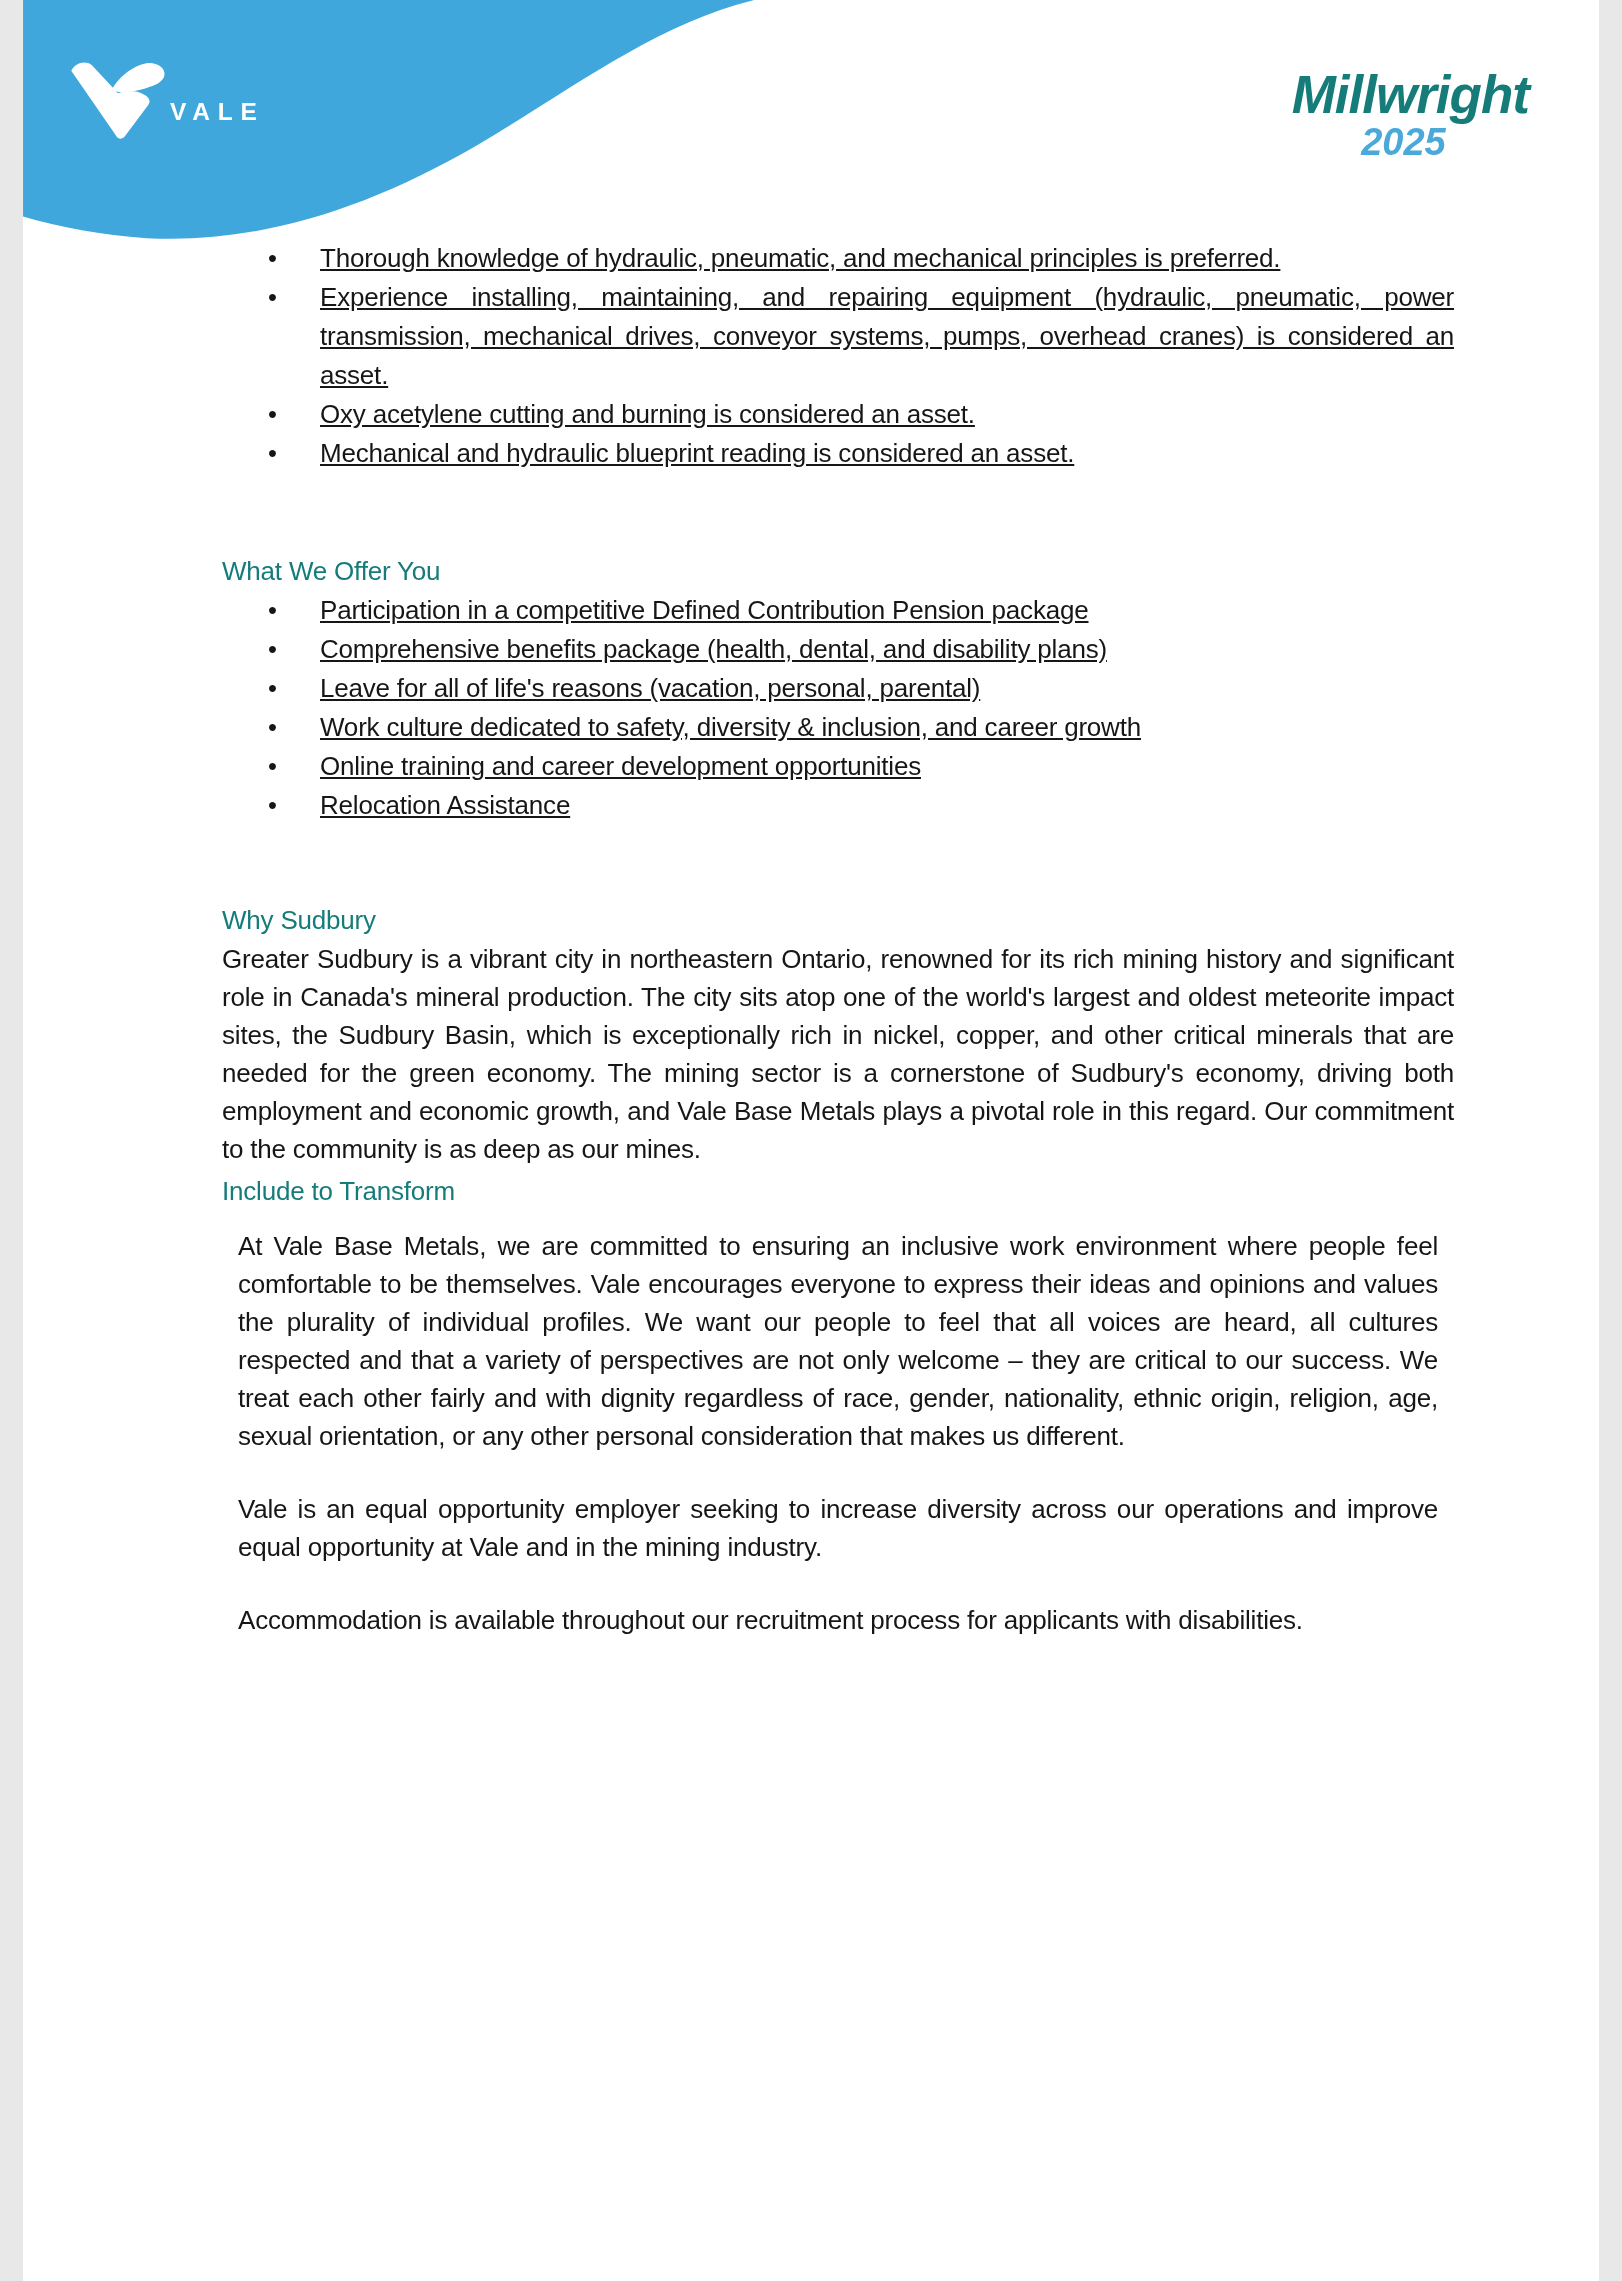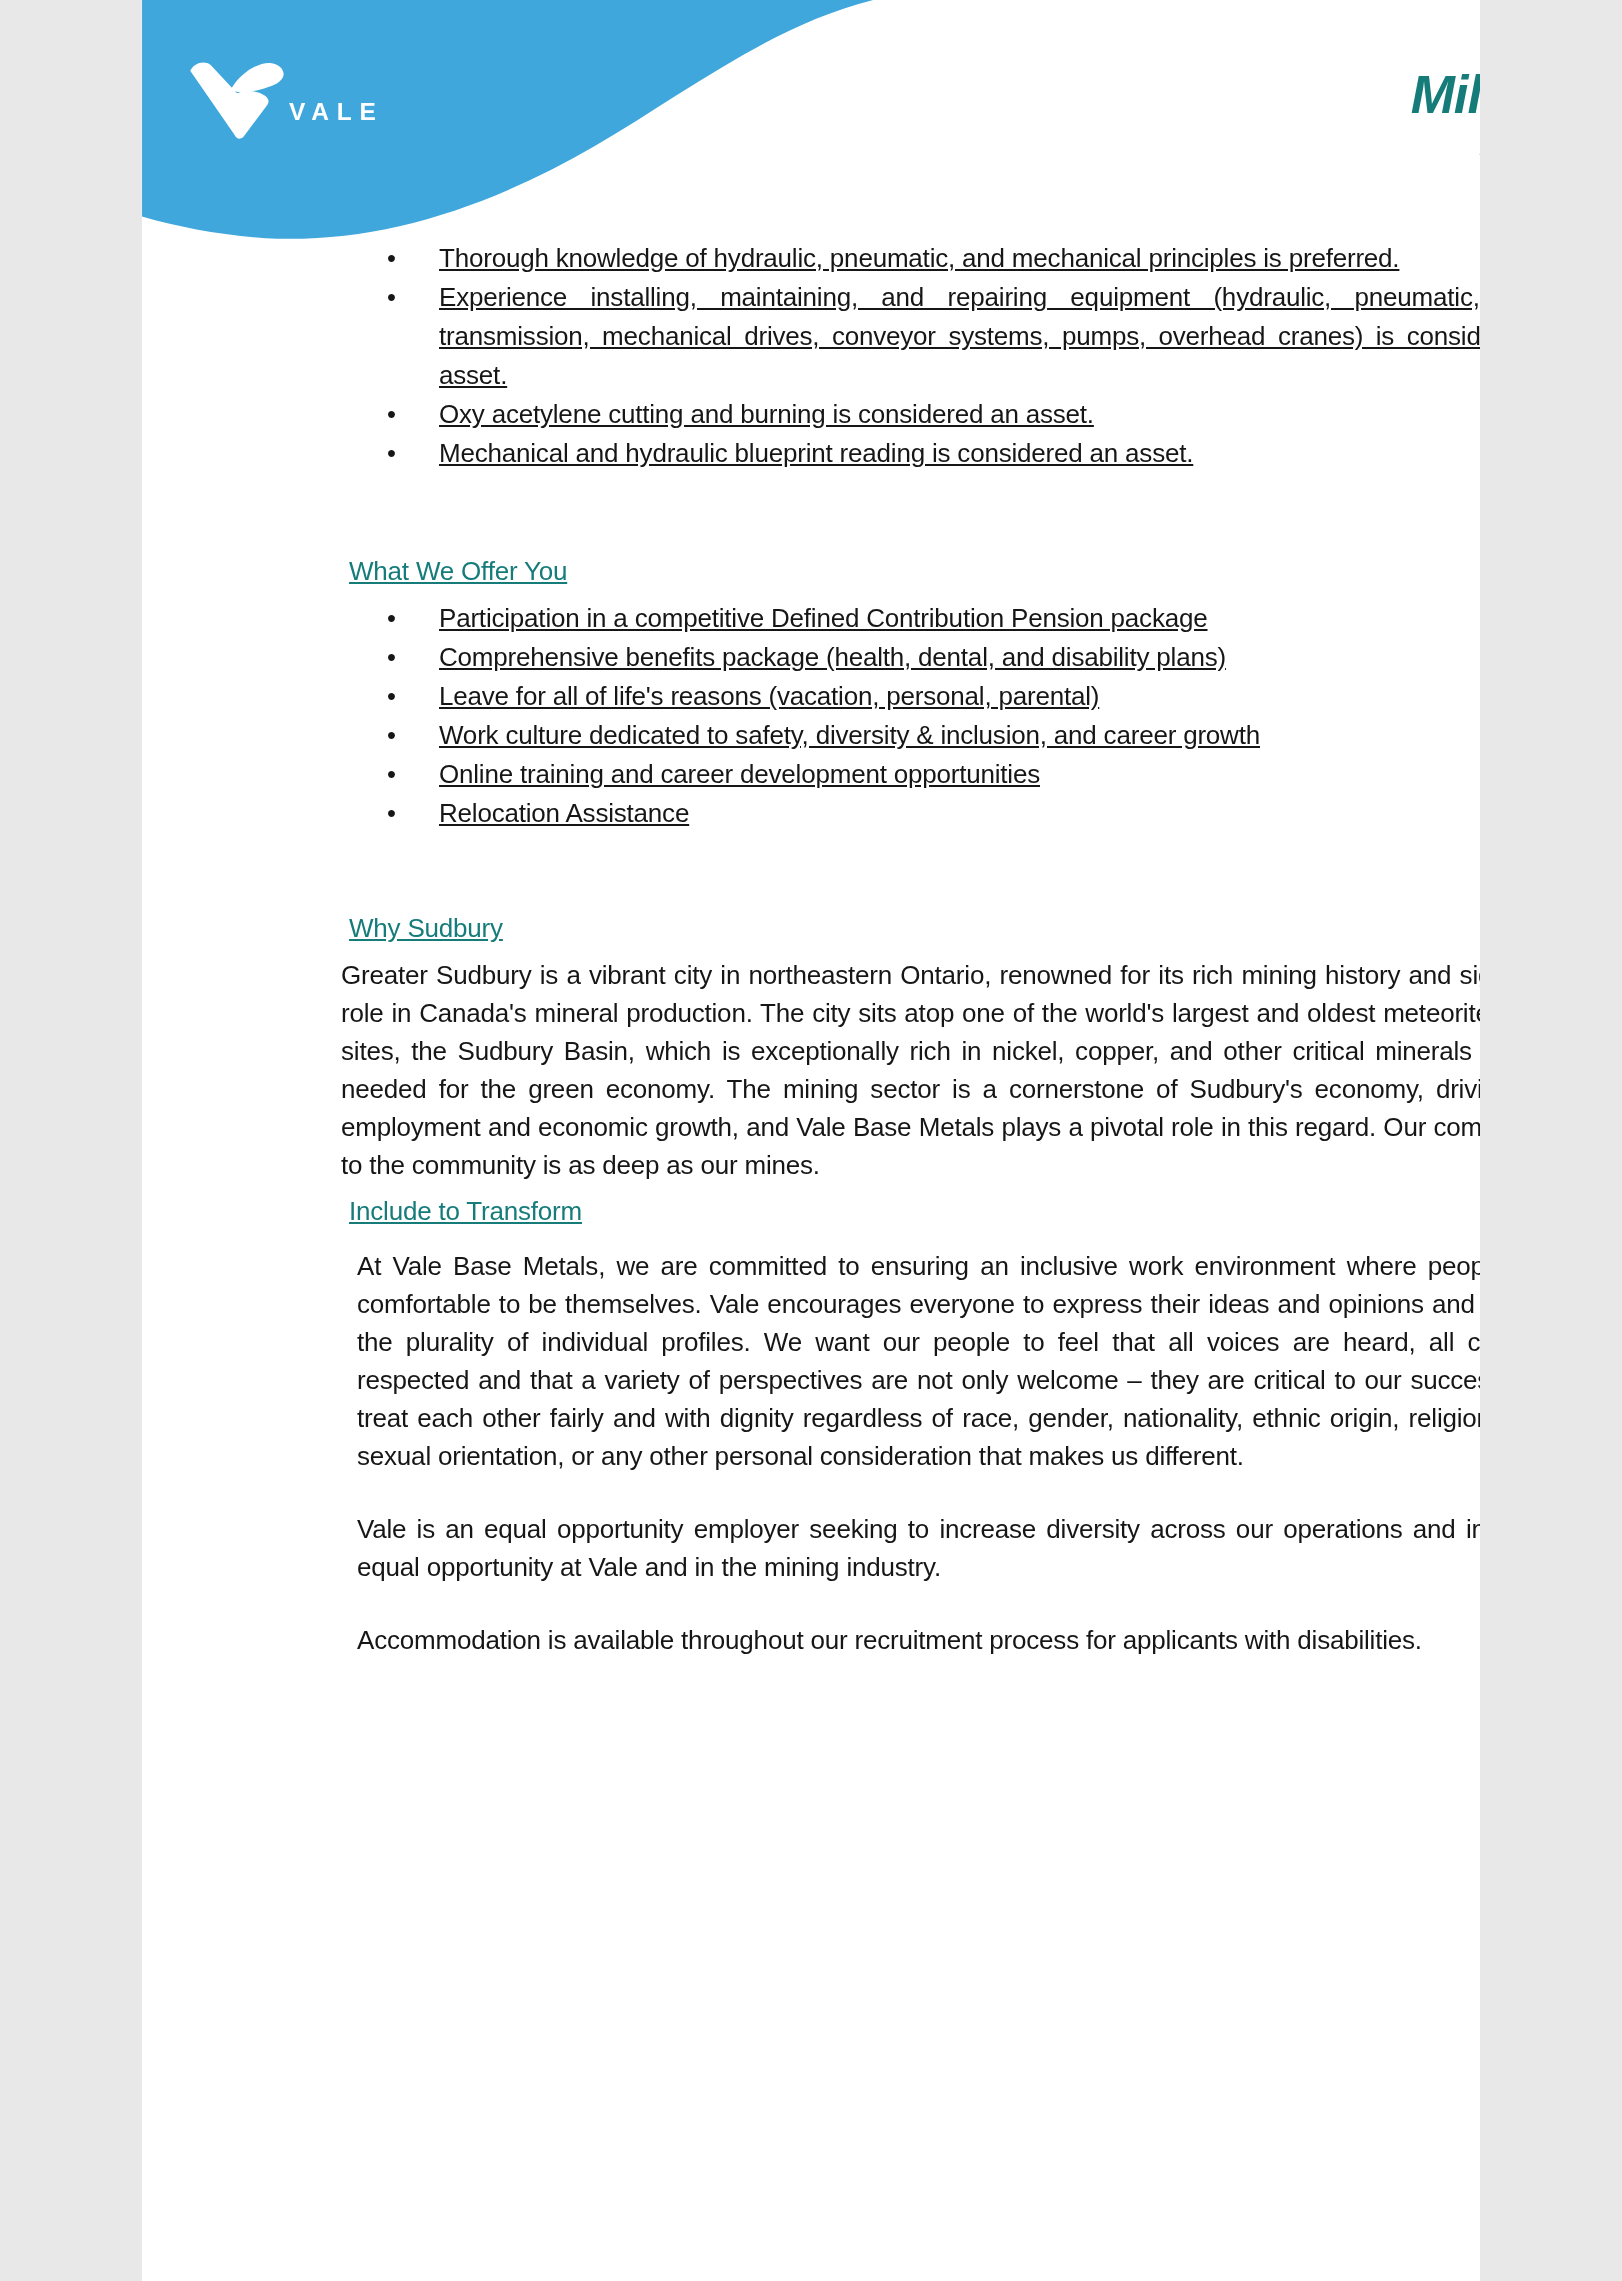--- a/index.html
+++ b/index.html
@@ -1,18 +1,18 @@
 <!DOCTYPE html>
 <html><head>
 <meta charset="utf-8">
 <style>
   html,body { margin:0; padding:0; background:#e8e8e8; }
   .page {
     position:relative;
-    width:1338px; height:2282px;
+    width:1576px; height:2282px;
     margin:0 auto;
     background:#ffffff;
     overflow:hidden;
     font-family:"Liberation Sans", sans-serif;
     color:#161616;
   }
   
   .header { position:absolute; top:0; left:0; width:1622px; height:245px; }
   .wave-svg { position:absolute; top:0; left:0; display:block; }
   .logo { position:absolute; top:61px; left:47px; width:255px; height:78px; }
@@ -32,21 +32,21 @@
   .doc-year {
     font-size:38px; line-height:33px; font-style:italic; font-weight:600;
     color:#4aa9d8; margin-top:3.9px; padding-right:13.7px;
   }
   
   .content {
     position:absolute; left:199px; top:239px; width:1232px;
     font-size:26px; letter-spacing:-0.2px;
   }
   .plain-label { line-height:39px; }
-  .section-heading { line-height:39px; color:#157c7a; font-weight:normal; font-size:26px; margin:8px;text-decoration:underline; }
+  .section-heading { line-height:39px; color:#157c7a; font-weight:normal; font-size:26px; margin:0; }
   ul.bullet-list { margin:0; padding:0; list-style:none; }
   ul.bullet-list li {
     position:relative; padding-left:98px; line-height:39px;
     text-align:justify;
     text-decoration:underline;
   }
   ul.bullet-list li::before {
     content:"\2022";
     position:absolute; left:46px; top:0;
     font-size:25.5px;

